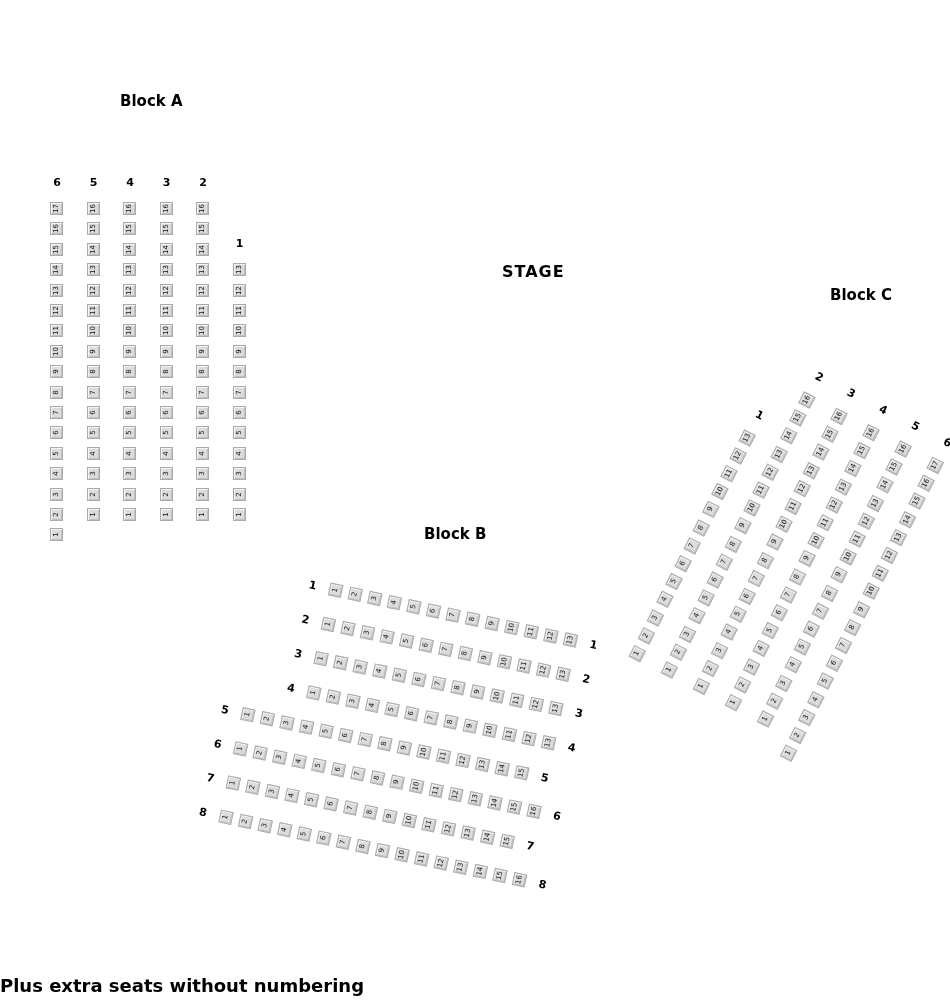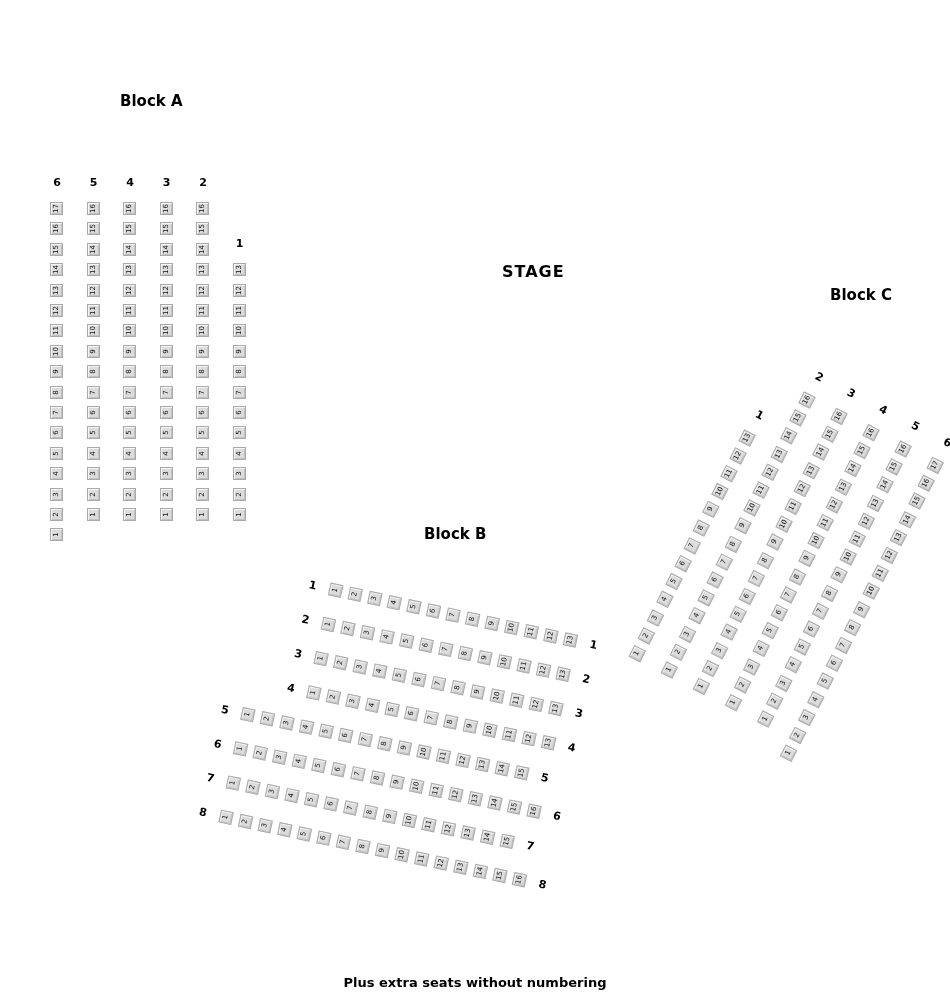--- a/index.html
+++ b/index.html
@@ -36,21 +36,21 @@
   #title-B { left:424px; top:525px; }
   #title-C { left:830px; top:286px; }
 
   .stage {
     position:absolute; left:502px; top:262px;
     font-size:16px; font-weight:bold; letter-spacing:1px; color:#000;
   }
 
   .footer {
     position:absolute; left:0; right:0; top:975px;
-    text-align:center; font-size:13px; font-weight:bold; color:#000;
+    font-size:18px; font-weight:bold; color:#000;
   }
 </style>
 </head>
 <body style="--seat-fill: #dcdcdc; --seat-border: #aaaaaa; --seat-text: #111111;">
 
 <div class="canvas">
 
   <div class="stage">STAGE</div>
 
   <div class="block-title" id="title-A">Block A</div>

